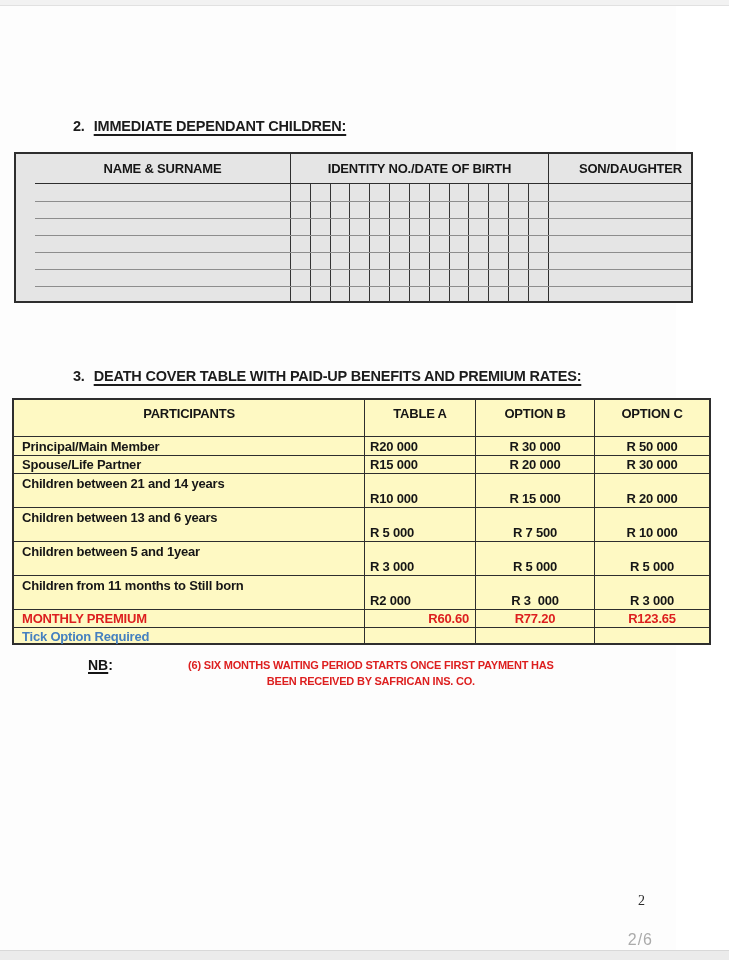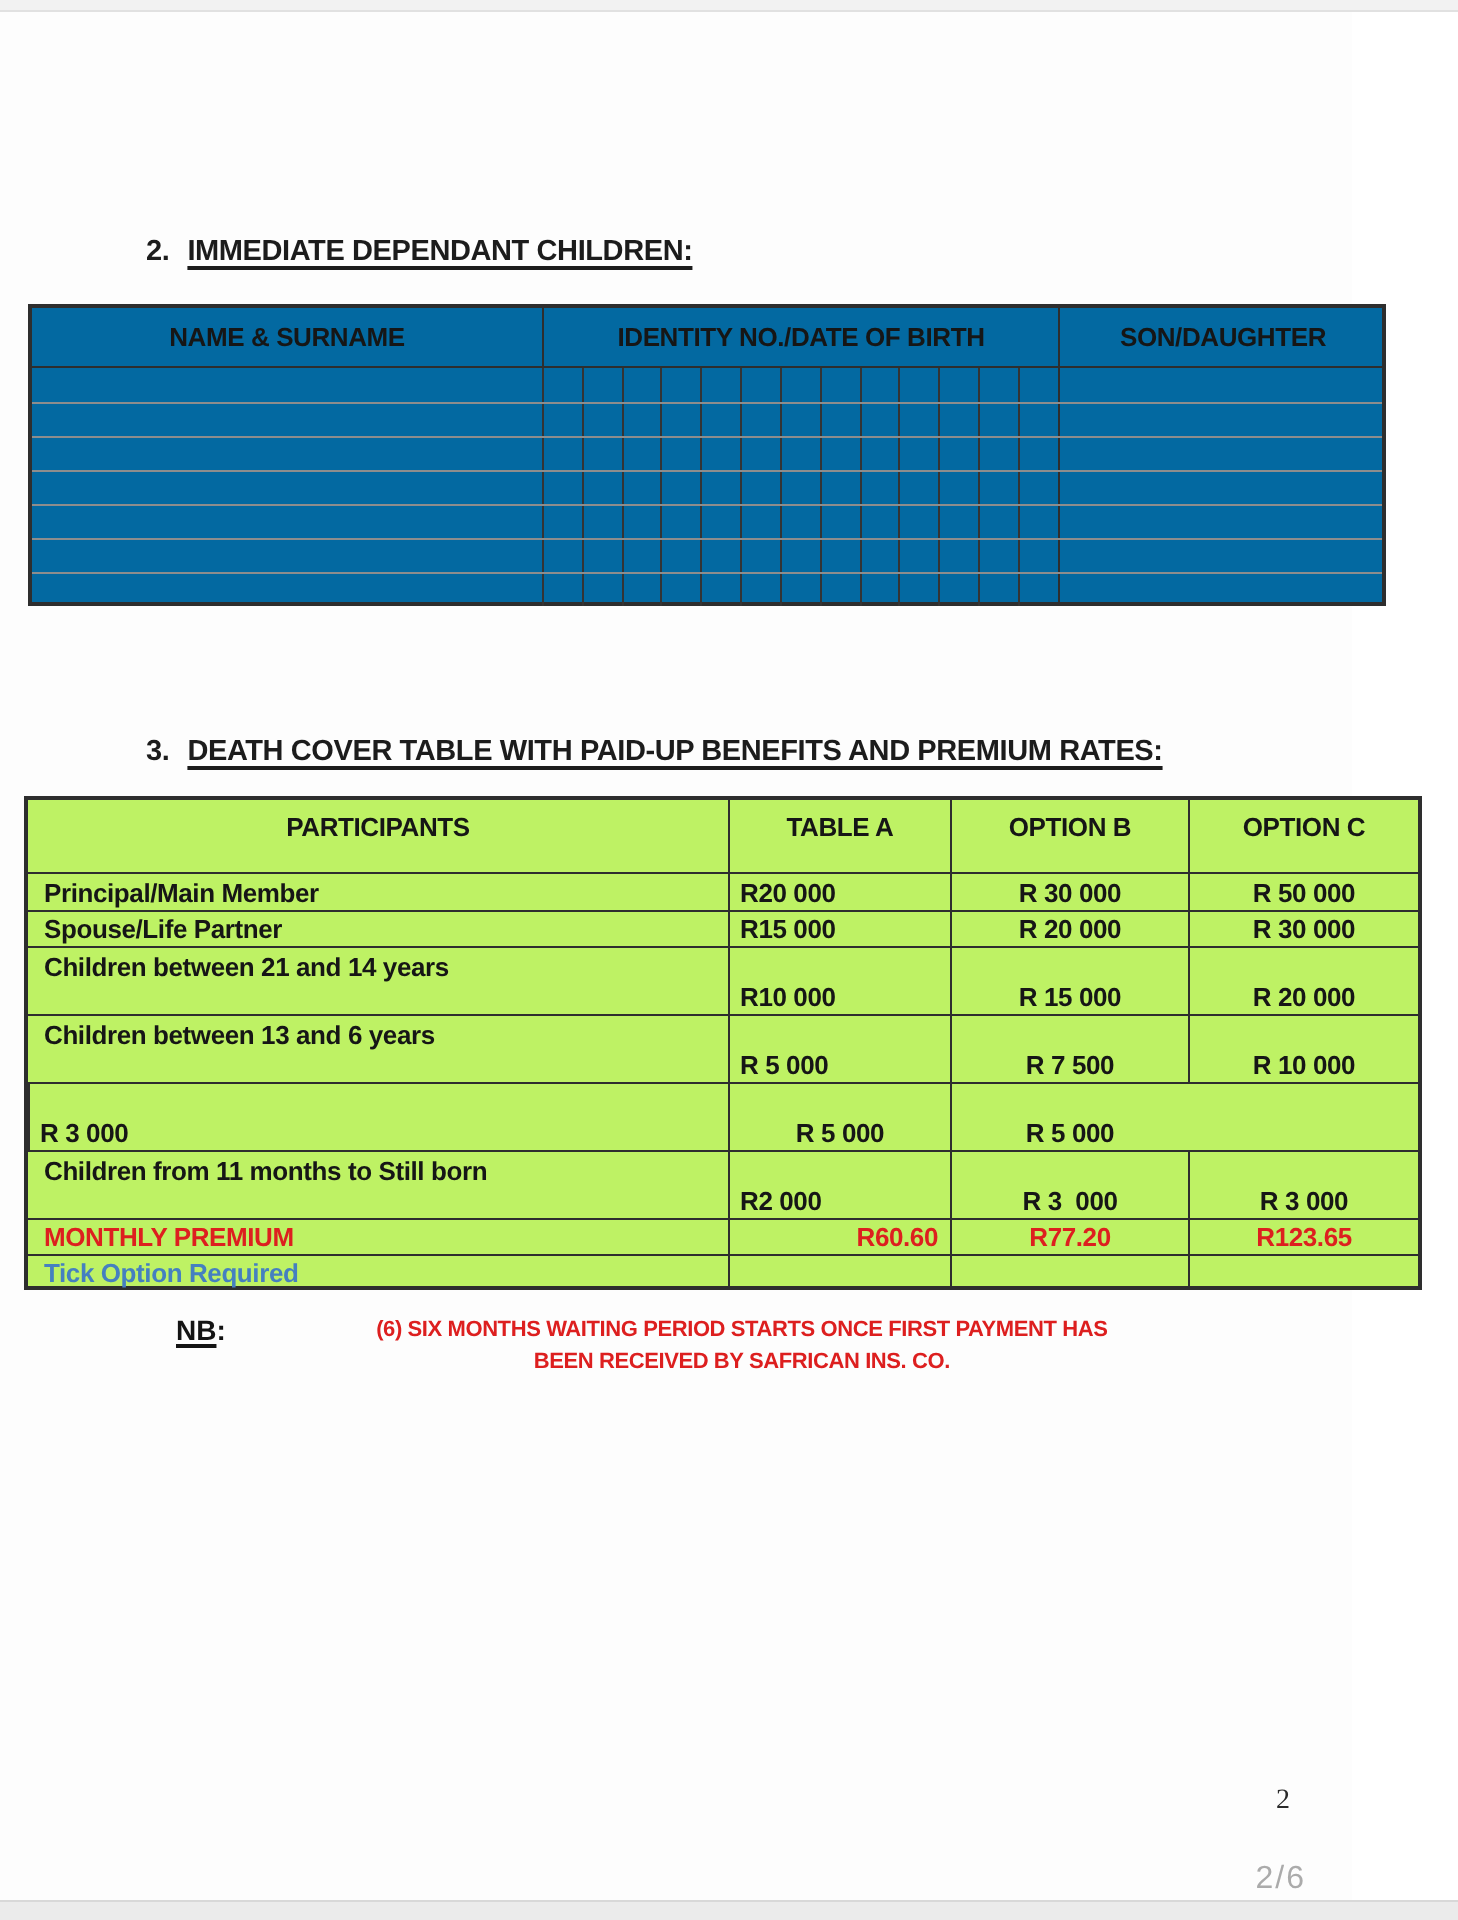--- a/index.html
+++ b/index.html
@@ -24,37 +24,37 @@
   .sec-title .num { margin-right: 9px; }
   .sec-title .ttl {
     text-decoration: underline; text-decoration-thickness: 2px; text-underline-offset: 3px;
   }
   #title2 { left: 73px; top: 118px; }
   #title3 { left: 73px; top: 368px; }
 
   
   .table1 {
     position: absolute; left: 14px; top: 152px; width: 679px; height: 151px;
-    border: 2px solid #2e2e2e; background: #0369a1;
+    border: 2px solid #2e2e2e; background: #e5e5e5; padding-left: 19px;
   }
   .t1-header { display: grid; grid-template-columns: 255px 258px 164px; height: 30px; border-bottom: 1.5px solid #2e2e2e; }
   .t1-header .t1h {
     display: flex; align-items: center; justify-content: center;
     font-weight: bold; font-size: 13px; color: #161616; letter-spacing: -0.2px;
   }
   .t1-header .t1h + .t1h { border-left: 1.5px solid #2e2e2e; }
   .t1-row { display: grid; grid-template-columns: 255px repeat(13, 19.84px) 164px; height: 17px; }
   .t1-row + .t1-row { border-top: 1px solid #8d8d8d; }
   .t1-row .t1c.digit { border-left: 1px solid #343434; }
   .t1-row .t1c.son { border-left: 1.5px solid #2e2e2e; }
 
   
   .table2 {
     position: absolute; left: 12px; top: 398px; width: 699px; height: 247px;
-    border: 2px solid #2e2e2e; background: #bef264;
+    border: 2px solid #2e2e2e; background: #fef9c3;
   }
   .t2-header { display: grid; grid-template-columns: 350px 111px 119px 115px; height: 37px; border-bottom: 1.5px solid #2e2e2e; }
   .t2-header .t2h {
     display: flex; justify-content: center; padding-top: 6px;
     font-weight: bold; font-size: 13px; color: #161616; letter-spacing: -0.2px;
   }
   .t2-header .t2h + .t2h { border-left: 1.5px solid #2e2e2e; }
   .t2-row { display: grid; grid-template-columns: 350px 111px 119px 115px; height: 18px; }
   .t2-row + .t2-row { border-top: 1.5px solid #2e2e2e; }
   .t2-row.tall { height: 34px; }
@@ -294,20 +294,23 @@
             <span>R 5 000</span>
           </div>
           <div class="t2c vb">
             <span>R 7 500</span>
           </div>
           <div class="t2c vc">
             <span>R 10 000</span>
           </div>
         </div>
         <div class="t2-row tall">
+          <div class="t2c label">
+            <span>Children between 5 and 1year</span>
+          </div>
           <div class="t2c va">
             <span>R 3 000</span>
           </div>
           <div class="t2c vb">
             <span>R 5 000</span>
           </div>
           <div class="t2c vc">
             <span>R 5 000</span>
           </div>
         </div>

